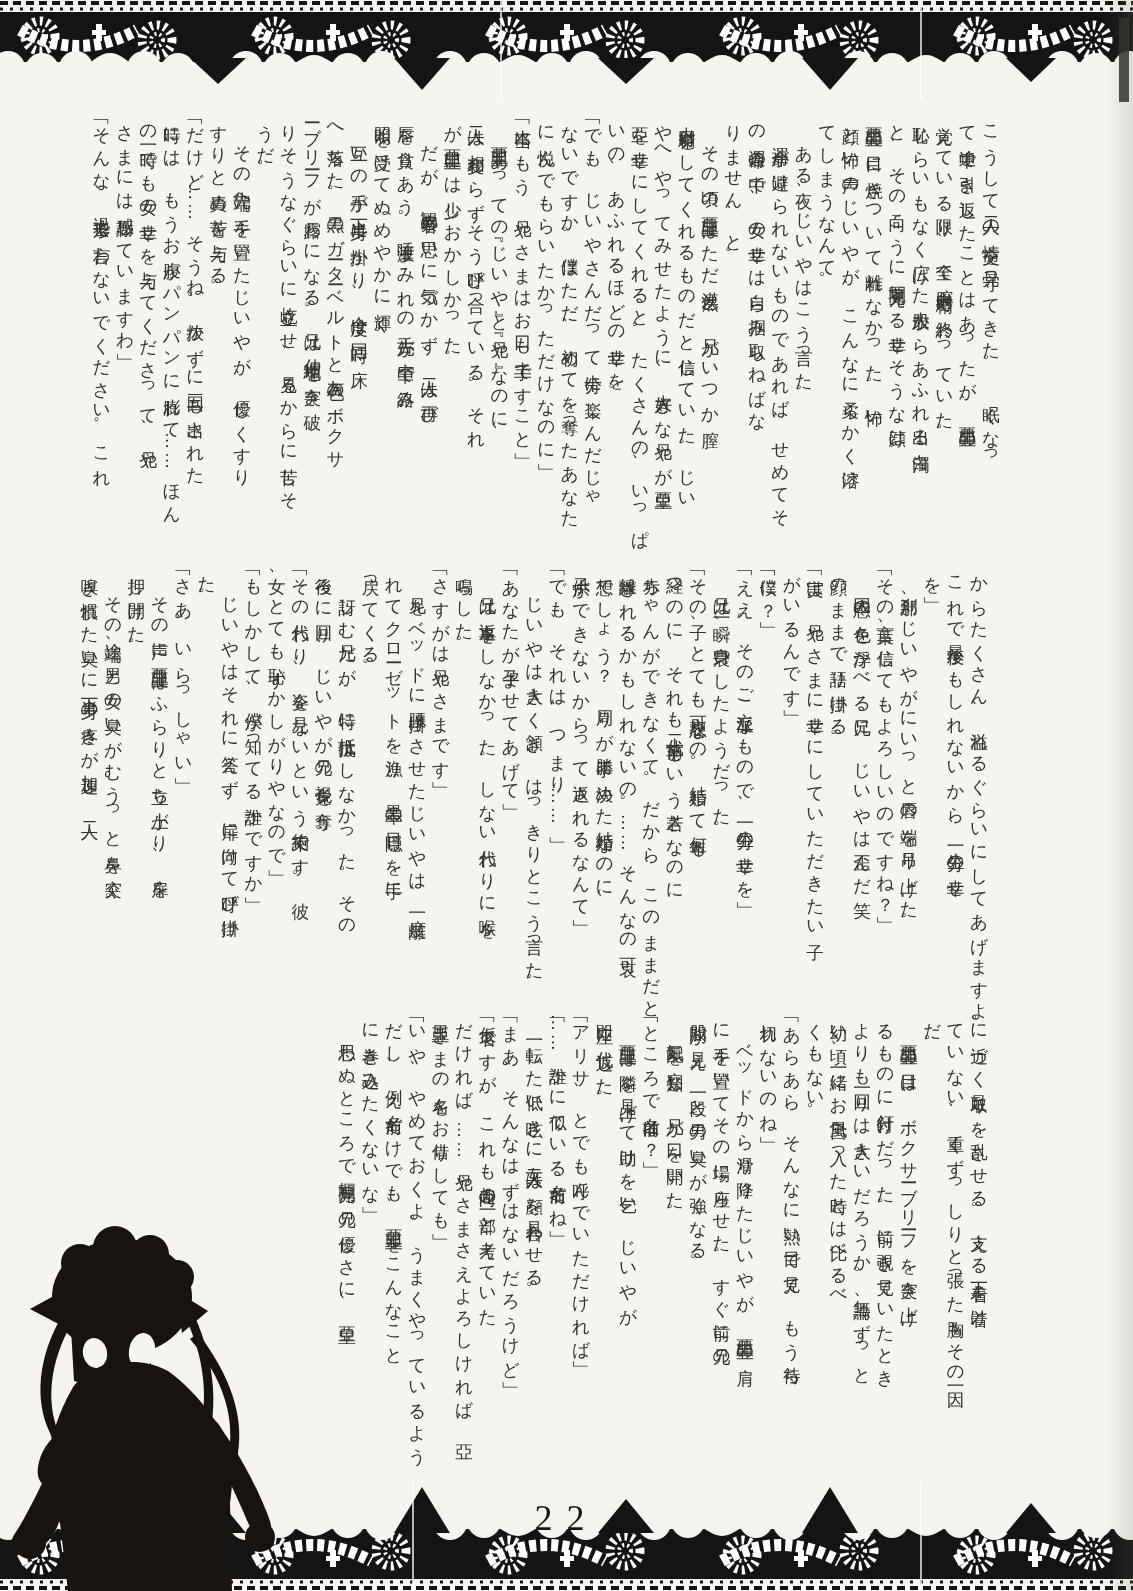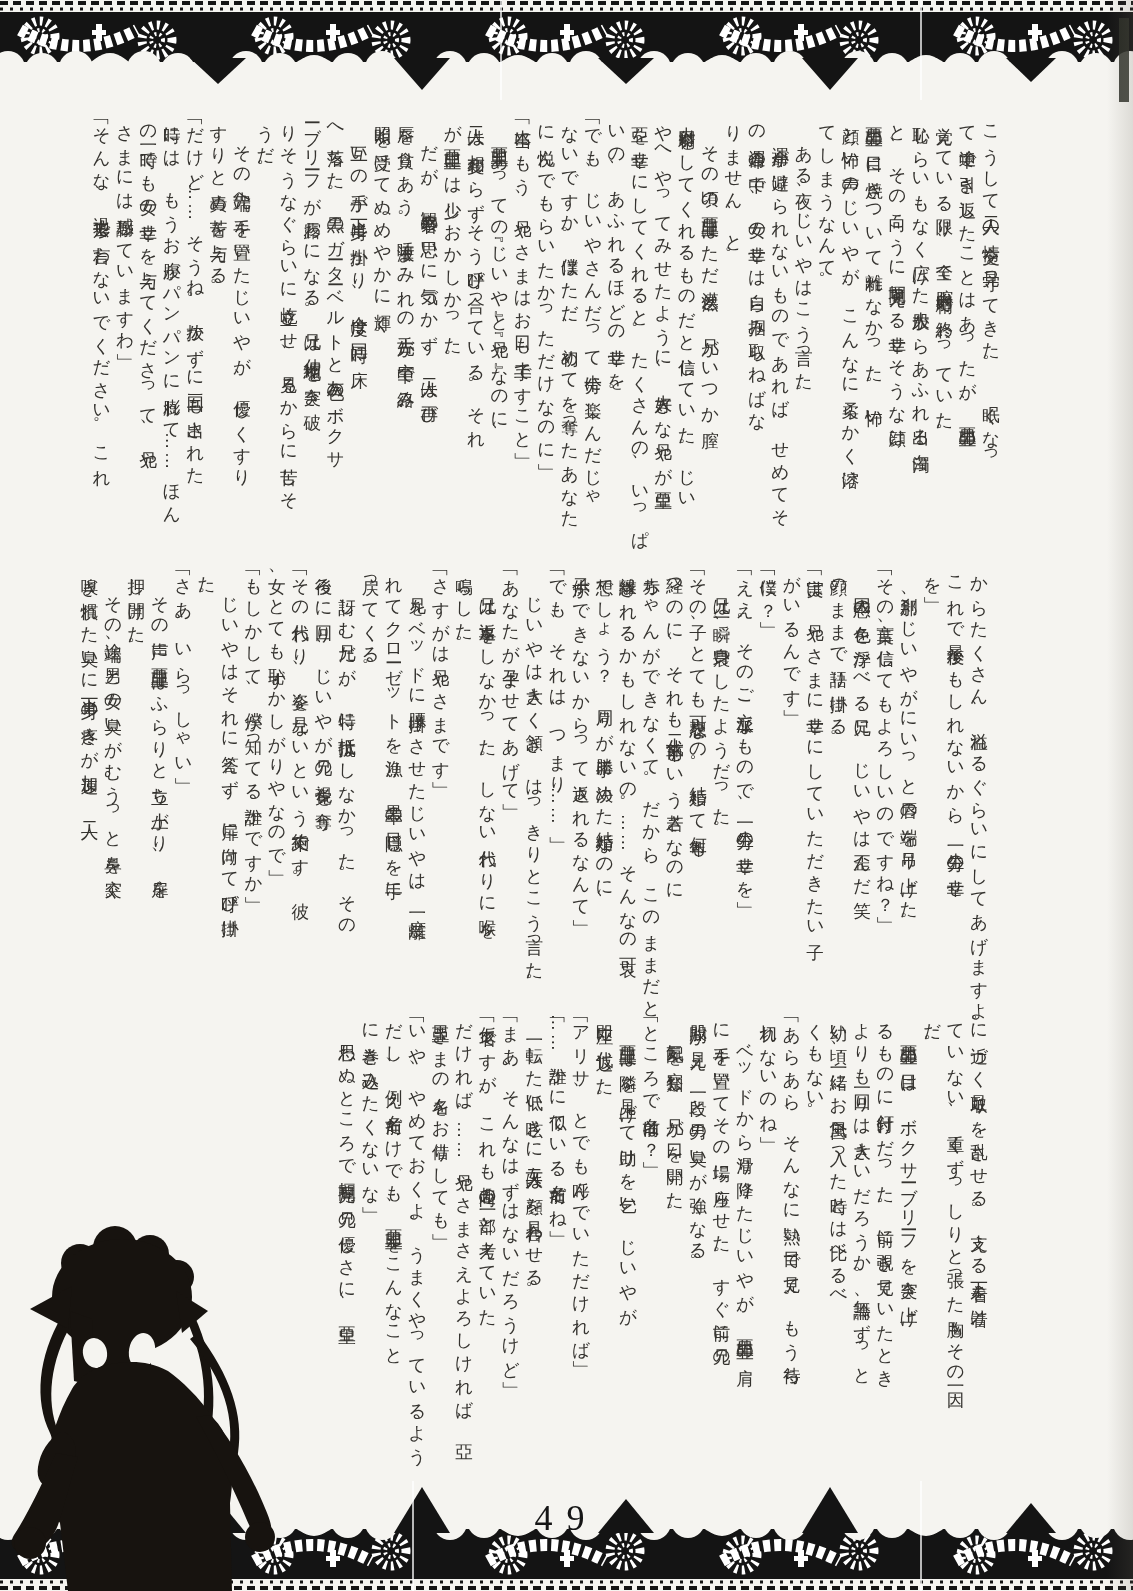--- a/index.html
+++ b/index.html
@@ -142,21 +142,21 @@
   </svg>
 </div>
 <div class="crease" style="left:500px;top:0;height:100px;"></div>
 <div class="crease" style="left:920px;top:0;height:100px;"></div>
 <div class="page-edge-dark"></div>
 
 <div id="band1" class="vband"><div class="vcol">こうして二人の情交を見守ってきた。　眠くなっ</div><div class="vcol">て途中で引き返したことはあったが、亞里亞の</div><div class="vcol">覚えている限り、全て膣内射精で終わっていた。</div><div class="vcol">恥じらいもなく広げた大股からあふれ出る白濁</div><div class="vcol">と、その向こうに垣間見える幸せそうな顔は、</div><div class="vcol">亞里亞の目に焼きついて離れなかった。怖い</div><div class="vcol">顔と怖い声のじいやが、こんなに柔らかく溶け</div><div class="vcol">てしまうなんて。</div><div class="vcol">　ある夜、じいやはこう言った。</div><div class="vcol">　運命が避けられないものであれば、せめてそ</div><div class="vcol">の運命の中で、女の幸せは自ら掴み取らねばな</div><div class="vcol">りません、と。</div><div class="vcol">　その頃の亞里亞はただ漠然と、兄がいつか膣</div><div class="vcol">内射精をしてくれるものだと信じていた。じい</div><div class="vcol">やへやってみせたように、大好きな兄やが亞里</div><div class="vcol">亞を幸せにしてくれると。たくさんの、いっぱ</div><div class="vcol">いの、あふれるほどの幸せを。</div><div class="vcol">「でも、じいやさんだって十分に楽しんだじゃ</div><div class="vcol">ないですか。僕はただ、初めてを奪ったあなた</div><div class="vcol">に悦んでもらいたかっただけなのに」</div><div class="vcol">「本当にもう、兄やさまはお口も上手ですこと」</div><div class="vcol">　亞里亞あっての『じいや』と『兄や』なのに、</div><div class="vcol">二人は相変わらずそう呼び合っている。それ</div><div class="vcol">が亞里亞には少しおかしかった。</div><div class="vcol">　だが、観察者の思いに気づかず、二人は再び</div><div class="vcol">唇を貪りあう。唾液まみれの舌先が空中で絡み、</div><div class="vcol">照明を受けてぬめやかに輝く。</div><div class="vcol">　互いの手が下半身に掛かり、今度は同時に床</div><div class="vcol">へ落ちた。黒のガーターベルトと灰色のボクサ</div><div class="vcol">ーブリーフが露わになる。兄は伸縮地を突き破</div><div class="vcol">りそうなぐらいに屹立させ、見るからに苦しそ</div><div class="vcol">うだ。</div><div class="vcol">　その先端へ手を置いたじいやが、優しくすり</div><div class="vcol">すりと責め苦を与える。</div><div class="vcol">「だけど……そうね。抜かずに三回も出された</div><div class="vcol">時には、もうお腹がパンパンに膨れて……ほん</div><div class="vcol">の一時でも女の幸せを与えてくださって、兄や</div><div class="vcol">さまには感謝していますわ」</div><div class="vcol">「そんな、過去形で言わないでください。これ</div></div>
 <div id="band2" class="vband"><div class="vcol">からたくさん、溢れるぐらいにしてあげますよ。</div><div class="vcol">これで最後かもしれないから、一生分の幸せ</div><div class="vcol">を」</div><div class="vcol">　刹那、じいやがにいっと唇の端を吊り上げた。</div><div class="vcol">「その言葉、信じてもよろしいのですね？」</div><div class="vcol">　困惑の色を浮かべる兄に、じいやは歪んだ笑</div><div class="vcol">顔のままで語り掛ける。</div><div class="vcol">「実は、兄やさまに幸せにしていただきたい子</div><div class="vcol">がいるんです」</div><div class="vcol">「僕に？」</div><div class="vcol">「ええ。そのご立派なもので、一生分の幸せを」</div><div class="vcol">　兄は一瞬、身震いしたようだった。</div><div class="vcol">「その子、とても可哀想なの。結婚して何年も</div><div class="vcol">経つのに、それも二十代前半という若さなのに</div><div class="vcol">赤ちゃんができなくて。だから、このままだと</div><div class="vcol">離縁されるかもしれないの。……そんなの可哀</div><div class="vcol">想でしょう？　周りが勝手に決めた結婚なのに、</div><div class="vcol">子供ができないからって返されるなんて」</div><div class="vcol">「でも、それは、つまり……」</div><div class="vcol">　じいやは大きく頷き、はっきりとこう言った。</div><div class="vcol">「あなたが孕ませてあげて」</div><div class="vcol">　兄は返事をしなかった。しない代わりに喉を</div><div class="vcol">鳴らした。</div><div class="vcol">「さすがは兄やさまです」</div><div class="vcol">　兄をベッドに腰掛けさせたじいやは、一度離</div><div class="vcol">れてクローゼットを漁り、黒革の目隠しを手に</div><div class="vcol">戻ってくる。</div><div class="vcol">　訝しむ兄だが、特に抵抗はしなかった。その</div><div class="vcol">後ろに回り、じいやが兄の視覚を奪う。</div><div class="vcol">「その代わり、姿を見ないという約束です。彼</div><div class="vcol">女、とても恥ずかしがりやなので」</div><div class="vcol">「もしかして、僕が知ってる誰かですか」</div><div class="vcol">　じいやはそれに答えず、扉に向けて呼び掛け</div><div class="vcol">た。</div><div class="vcol">「さあ、いらっしゃい」</div><div class="vcol">　その声に亞里亞はふらりと立ち上がり、扉を</div><div class="vcol">押し開けた。</div><div class="vcol">　その途端、男と女の臭いがむうっと鼻を突く。</div><div class="vcol">嗅ぎ慣れた臭いに下半身の疼きが加速し、二人</div></div>
 <div id="band3" class="vband"><div class="vcol">に近づく足取りを乱させる。支える下着を着け</div><div class="vcol">ていない、重くずっしりと張った胸もその一因</div><div class="vcol">だ。</div><div class="vcol">　亞里亞の目は、ボクサーブリーフを突き上げ</div><div class="vcol">るものに釘付けだった。前に覗き見ていたとき</div><div class="vcol">よりも一回りは大きいだろうか。無論、ずっと</div><div class="vcol">幼い頃、一緒にお風呂へ入った時とは比べるべ</div><div class="vcol">くもない。</div><div class="vcol">「あらあら、そんなに熱い目で見て。もう待ち</div><div class="vcol">切れないのね」</div><div class="vcol">　ベッドから滑り降りたじいやが、亞里亞の肩</div><div class="vcol">に手を置いてその場に座らせた。すぐ前に兄の</div><div class="vcol">股間が見え、一段と男の臭いが強くなる。</div><div class="vcol">　気配を察知し、兄が口を開いた。</div><div class="vcol">「ところで名前は？」</div><div class="vcol">　亞里亞は隣を見上げて助けを乞い、じいやが</div><div class="vcol">即座に代返した。</div><div class="vcol">「アリサ、とでも呼んでいただければ」</div><div class="vcol">「……誰かに似ている名前だね」</div><div class="vcol">　一転した低い呟きに女二人は顔を見合わせる。</div><div class="vcol">「まあ、そんなはずはないだろうけど」</div><div class="vcol">「仮名ですが、これも趣向の一部と考えていた</div><div class="vcol">だければ。……兄やさまさえよろしければ、亞</div><div class="vcol">里亞さまの名をお借りしても」</div><div class="vcol">「いや、やめておくよ。うまくやっているよう</div><div class="vcol">だし、例え名前だけでも、亞里亞をこんなこと</div><div class="vcol">に巻き込みたくないな」</div><div class="vcol">　思わぬところで垣間見た兄の優しさに、亞里</div></div>
 
-<div class="page-number">49</div>
+<div class="page-number">22</div>
 
 <div class="lace bottom">
   <svg width="1133" height="115" viewBox="0 0 1133 115" xmlns="http://www.w3.org/2000/svg">
     <g>
       <g fill="#141414">
         <line x1="0" y1="3" x2="1133" y2="3" stroke="#141414" stroke-width="4" stroke-dasharray="8 5"></line>
         <line x1="0" y1="9" x2="1133" y2="9" stroke="#141414" stroke-width="3" stroke-dasharray="3 7"></line>
       </g>
       <rect x="0" y="12" width="1133" height="50" fill="#141414"></rect>
       <g stroke="#ffffff" fill="none">

